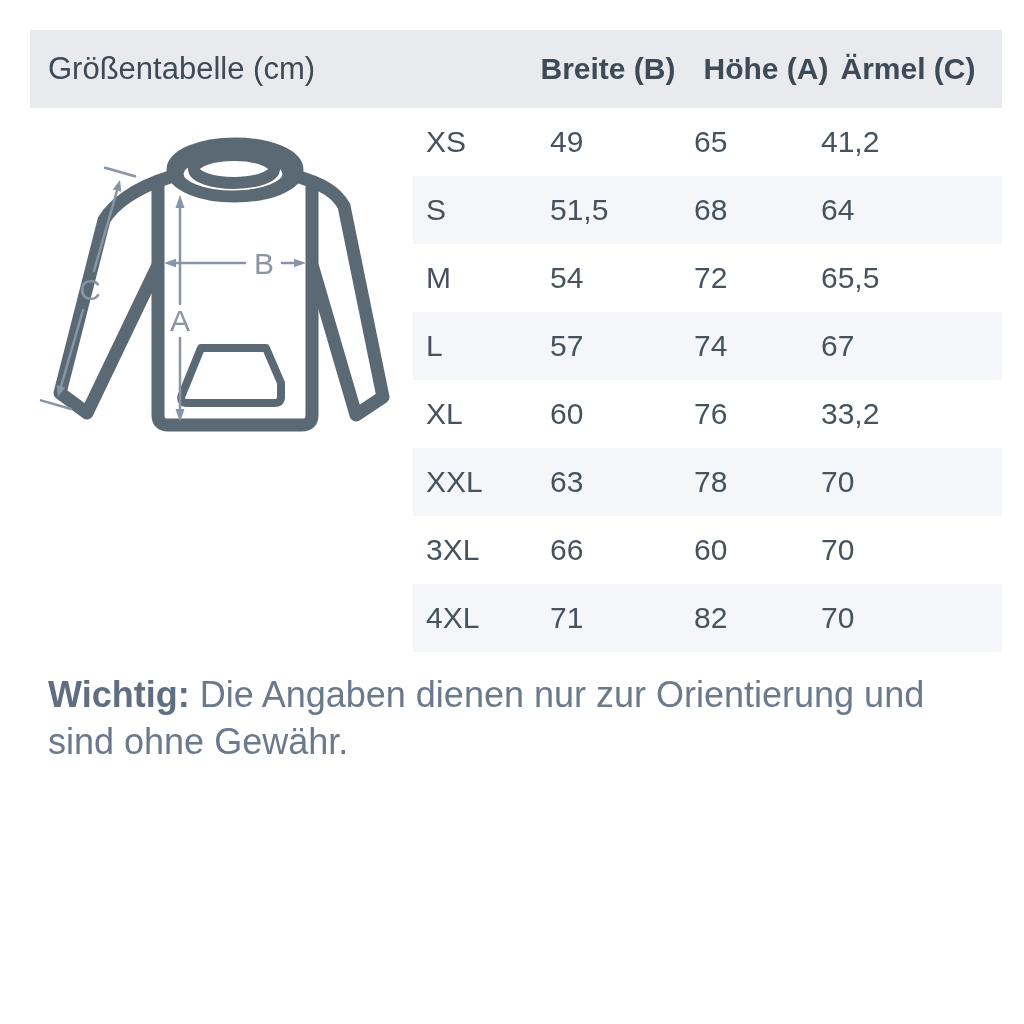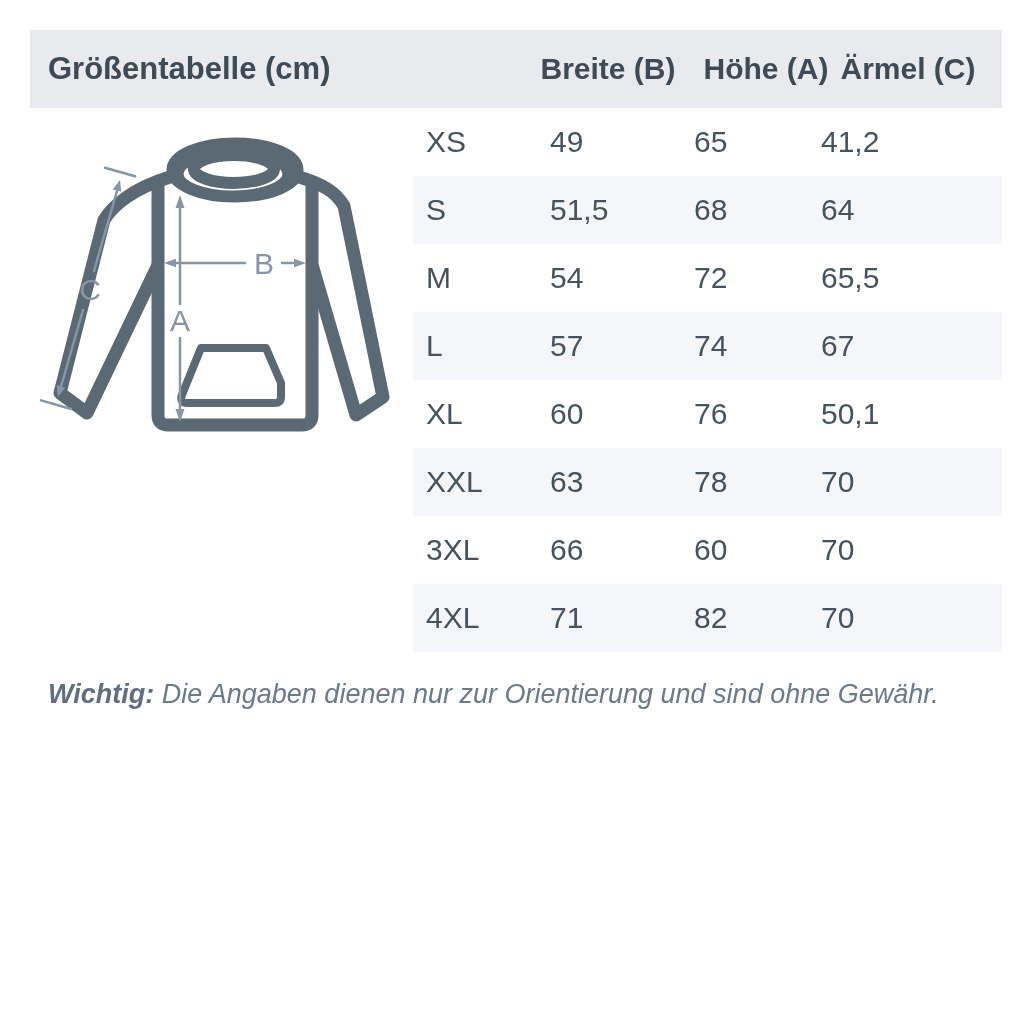--- a/index.html
+++ b/index.html
@@ -3,21 +3,21 @@
 <meta charset="utf-8">
 <style>
   html,body{margin:0;padding:0;background:#fff;}
   .canvas{
     position:relative;width:1024px;height:1024px;background:#ffffff;
     font-family:"Liberation Sans",sans-serif;overflow:hidden;
   }
   .band{position:absolute;left:30px;top:30px;width:972px;height:78px;background:#e8eaee;}
   .title{
     position:absolute;left:48px;top:30px;height:78px;line-height:78px;
-    font-size:31px;font-weight:bold;color:#3f4a57;white-space:nowrap;
+    font-size:31px;font-weight:normal;color:#3f4a57;white-space:nowrap;
   }
   .colhead{
     position:absolute;top:30px;height:97px;line-height:78px;
     font-size:30px;font-weight:bold;color:#3f4a57;transform:translateX(-50%);white-space:nowrap;
   }
   .colhead.b{left:608px}
   .colhead.a{left:766px}
   .colhead.c{left:908px}
   .sizetable{position:absolute;left:413px;top:108px;width:589px;}
   .row{
@@ -25,21 +25,21 @@
     height:68px;align-items:center;font-size:30px;color:#47525f;
   }
   .row:nth-child(even){background:#f4f6f9;}
   .cell{white-space:nowrap;}
   .row .cell:nth-child(1){transform:translateX(13px);}
   .row .cell:nth-child(2){transform:translateX(-9px);}
   .row .cell:nth-child(3){transform:translateX(5px);}
   .row .cell:nth-child(4){transform:translateX(-16px);}
   .note{
     position:absolute;left:48px;top:671px;width:920px;
-    font-size:27px;color:#6a798c;line-height:47px;font-style:italic;
+    font-size:36px;color:#6a798c;line-height:47px;
   }
   .note b{color:#5f6e81;}
   .hoodie{position:absolute;left:30px;top:125px;width:395px;height:330px;}
 </style>
 </head>
 <body>
 
 <div class="canvas">
 
   <div class="band"></div>
@@ -114,21 +114,21 @@
     <div class="row">
       <div class="cell">L</div>
       <div class="cell">57</div>
       <div class="cell">74</div>
       <div class="cell">67</div>
     </div>
     <div class="row">
       <div class="cell">XL</div>
       <div class="cell">60</div>
       <div class="cell">76</div>
-      <div class="cell">50,1</div>
+      <div class="cell">33,2</div>
     </div>
     <div class="row">
       <div class="cell">XXL</div>
       <div class="cell">63</div>
       <div class="cell">78</div>
       <div class="cell">70</div>
     </div>
     <div class="row">
       <div class="cell">3XL</div>
       <div class="cell">66</div>

